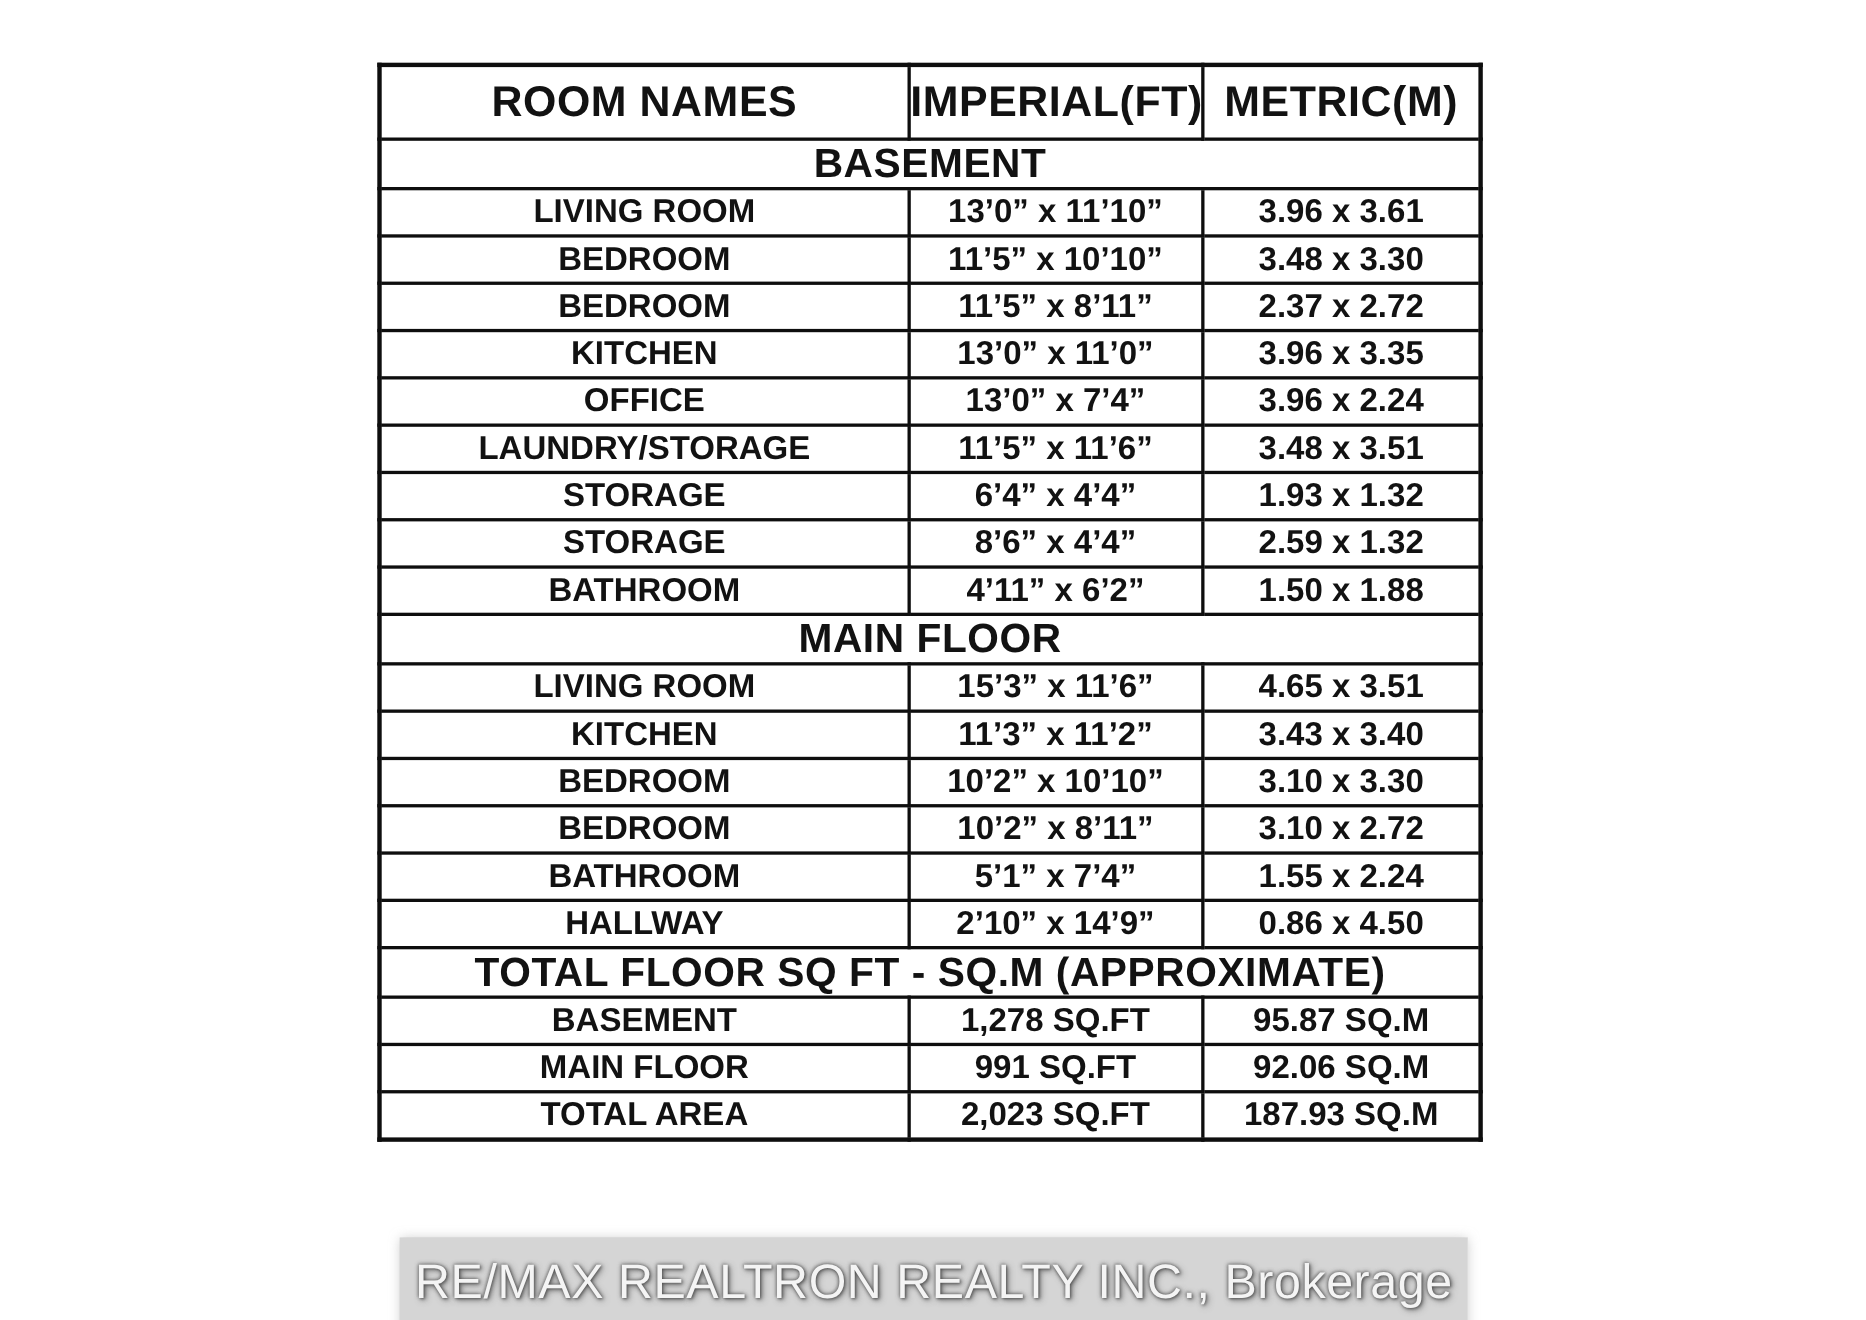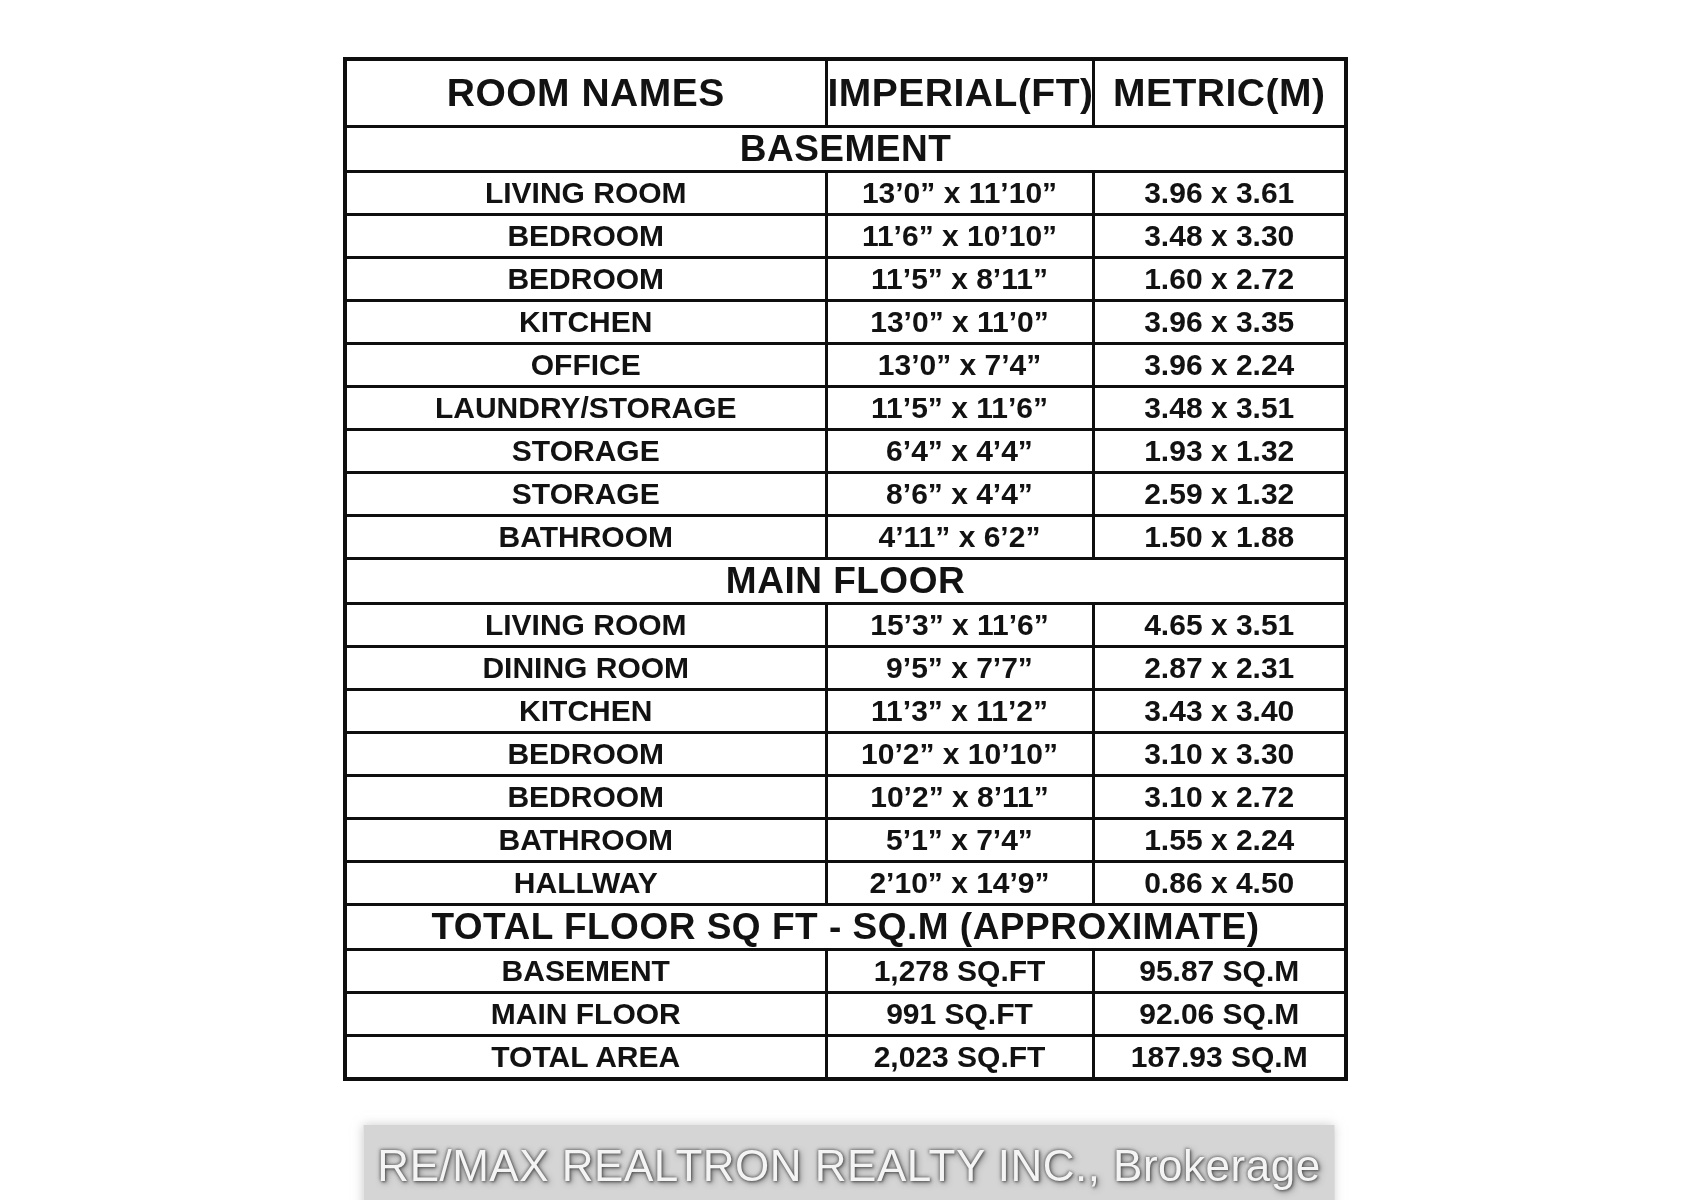--- a/index.html
+++ b/index.html
@@ -95,27 +95,27 @@
         <tr class="section-row">
           <td colspan="3">BASEMENT</td>
         </tr>
         <tr class="data-row">
           <td>LIVING ROOM</td>
           <td>13’0” x 11’10”</td>
           <td>3.96 x 3.61</td>
         </tr>
         <tr class="data-row">
           <td>BEDROOM</td>
-          <td>11’6” x 10’10”</td>
+          <td>11’5” x 10’10”</td>
           <td>3.48 x 3.30</td>
         </tr>
         <tr class="data-row">
           <td>BEDROOM</td>
           <td>11’5” x 8’11”</td>
-          <td>1.60 x 2.72</td>
+          <td>2.37 x 2.72</td>
         </tr>
         <tr class="data-row">
           <td>KITCHEN</td>
           <td>13’0” x 11’0”</td>
           <td>3.96 x 3.35</td>
         </tr>
         <tr class="data-row">
           <td>OFFICE</td>
           <td>13’0” x 7’4”</td>
           <td>3.96 x 2.24</td>
@@ -142,25 +142,20 @@
         </tr>
         <tr class="section-row">
           <td colspan="3">MAIN FLOOR</td>
         </tr>
         <tr class="data-row">
           <td>LIVING ROOM</td>
           <td>15’3” x 11’6”</td>
           <td>4.65 x 3.51</td>
         </tr>
         <tr class="data-row">
-          <td>DINING ROOM</td>
-          <td>9’5” x 7’7”</td>
-          <td>2.87 x 2.31</td>
-        </tr>
-        <tr class="data-row">
           <td>KITCHEN</td>
           <td>11’3” x 11’2”</td>
           <td>3.43 x 3.40</td>
         </tr>
         <tr class="data-row">
           <td>BEDROOM</td>
           <td>10’2” x 10’10”</td>
           <td>3.10 x 3.30</td>
         </tr>
         <tr class="data-row">

